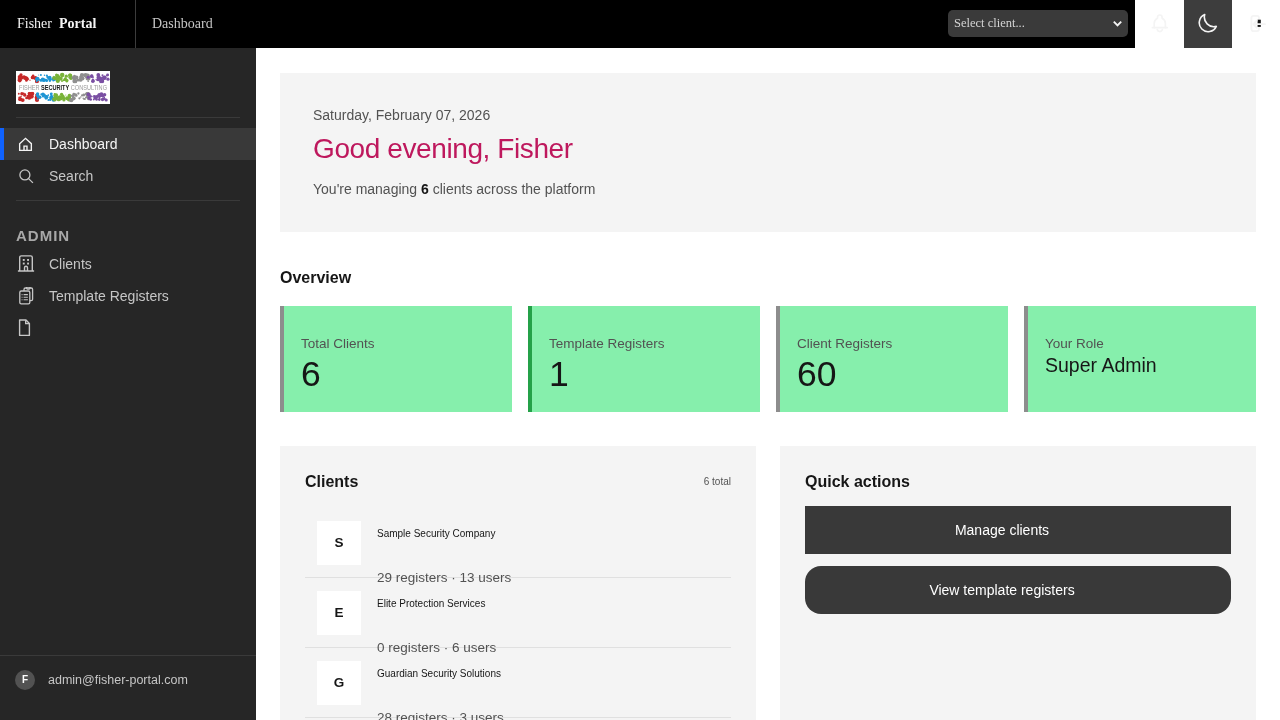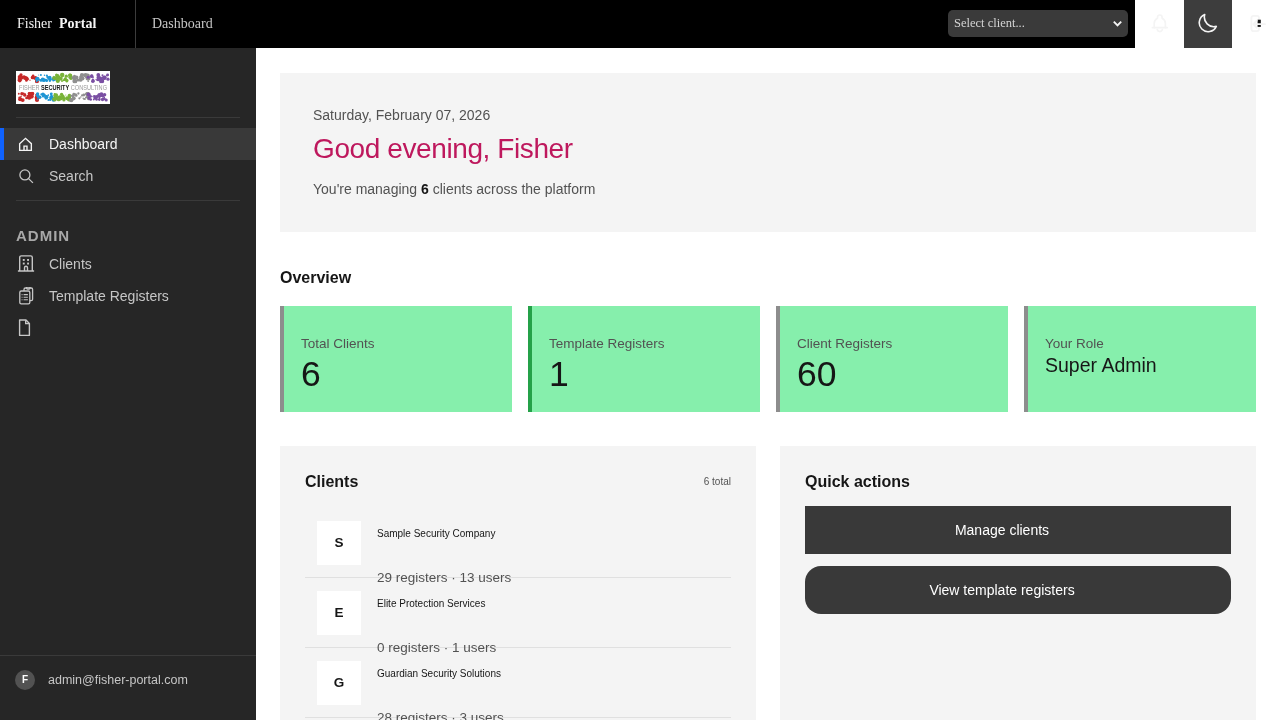--- a/index.html
+++ b/index.html
@@ -91,21 +91,21 @@
   <div class="card-head"><span class="t">Clients</span><span class="r">6 total</span></div>
   <div class="clist">
     <div class="crow">
         <div class="tile">S</div>
         <div class="ct">Sample Security Company</div>
         <div class="cs">29 registers · 13 users</div>
       </div>
     <div class="crow">
         <div class="tile">E</div>
         <div class="ct">Elite Protection Services</div>
-        <div class="cs">0 registers · 1 users</div>
+        <div class="cs">0 registers · 6 users</div>
       </div>
     <div class="crow">
         <div class="tile">G</div>
         <div class="ct">Guardian Security Solutions</div>
         <div class="cs">28 registers · 3 users</div>
       </div>
     <div class="crow"></div>
   </div>
 </div>
 <div class="card" style="left:780px;">

